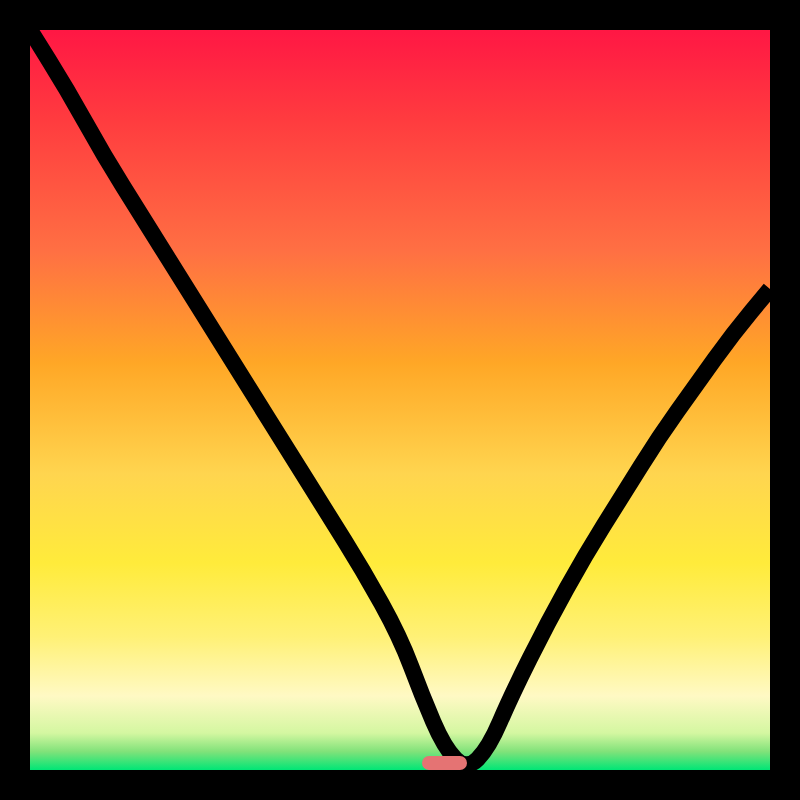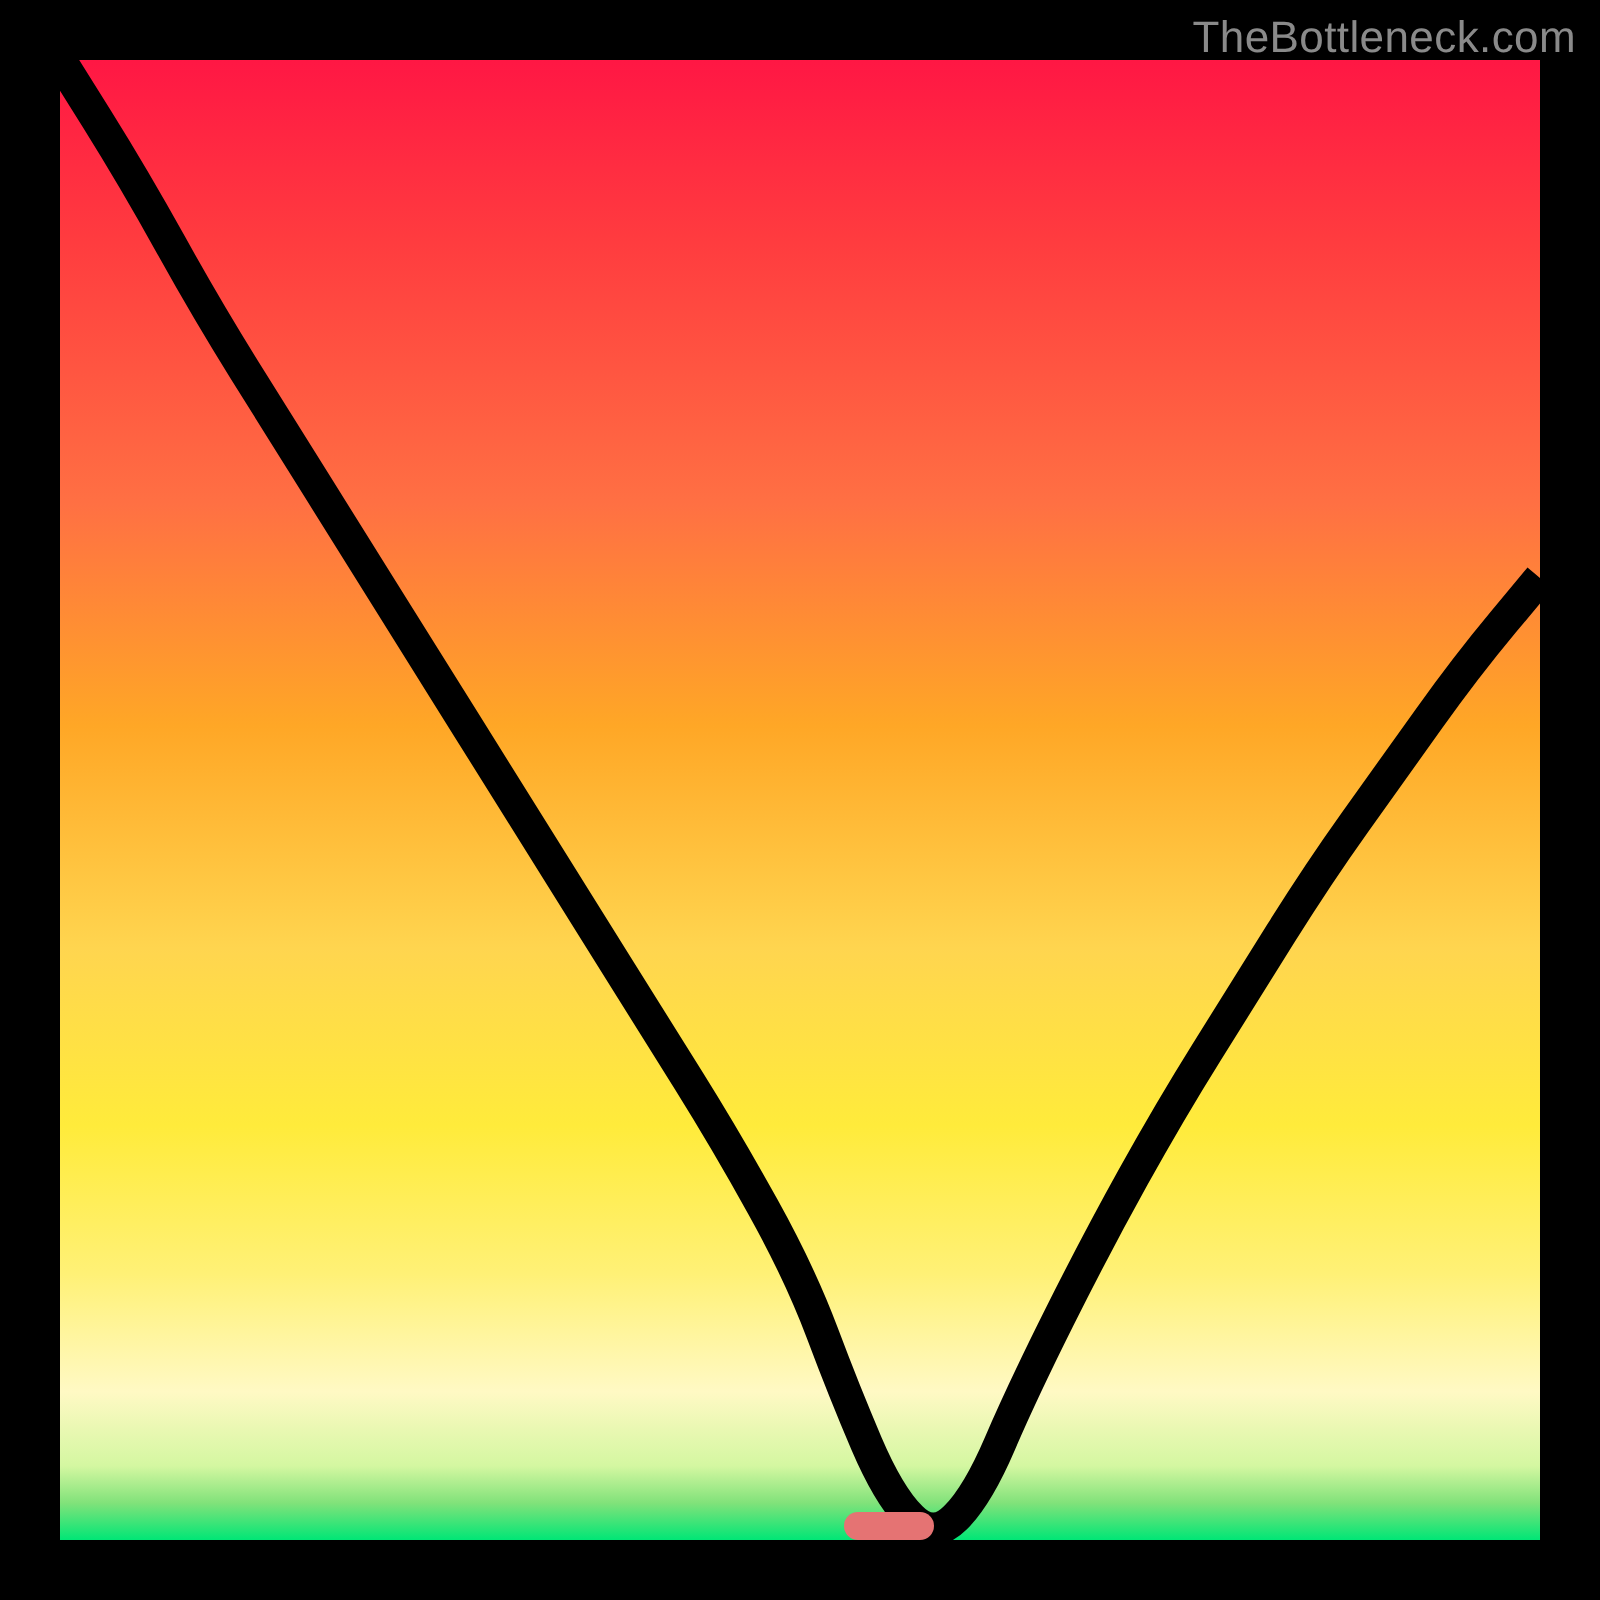--- a/index.html
+++ b/index.html
@@ -87,15 +87,14 @@
     </svg>
 
     <svg class="curve-svg" viewBox="0 0 100 100" preserveAspectRatio="none">
       <path class="curve-path" d="M 0.00 0.00 Q 0.00 0.00 2.50 4.00 Q 5.00 8.00 7.50 12.50 Q 10.00 17.00 12.50 21.00 Q 15.00 25.00 17.50 29.00 Q 20.00 33.00 22.50 37.00 Q 25.00 41.00 27.50 45.00 Q 30.00 49.00 32.50 53.00 Q 35.00 57.00 37.50 61.00 Q 40.00 65.00 42.50 69.00 Q 45.00 73.00 47.50 77.50 Q 50.00 82.00 51.50 86.00 Q 53.00 90.00 54.50 93.50 Q 56.00 97.00 57.50 98.50 Q 59.00 100.00 60.50 98.50 Q 62.00 97.00 63.50 93.50 Q 65.00 90.00 67.50 85.00 Q 70.00 80.00 72.50 75.50 Q 75.00 71.00 77.50 67.00 Q 80.00 63.00 82.50 59.00 Q 85.00 55.00 87.50 51.50 Q 90.00 48.00 92.50 44.50 Q 95.00 41.00 97.50 38.00 T 100.00 35.00"></path>
     </svg>
 
     <div class="marker" style="left: 392.2px; width: 44.4px; top: 726px; background: rgb(229, 115, 115);"></div>
 
   </div>
 
-  <div class="watermark">TheBottleneck.com</div>
 
 </div>
 
 </body></html>

